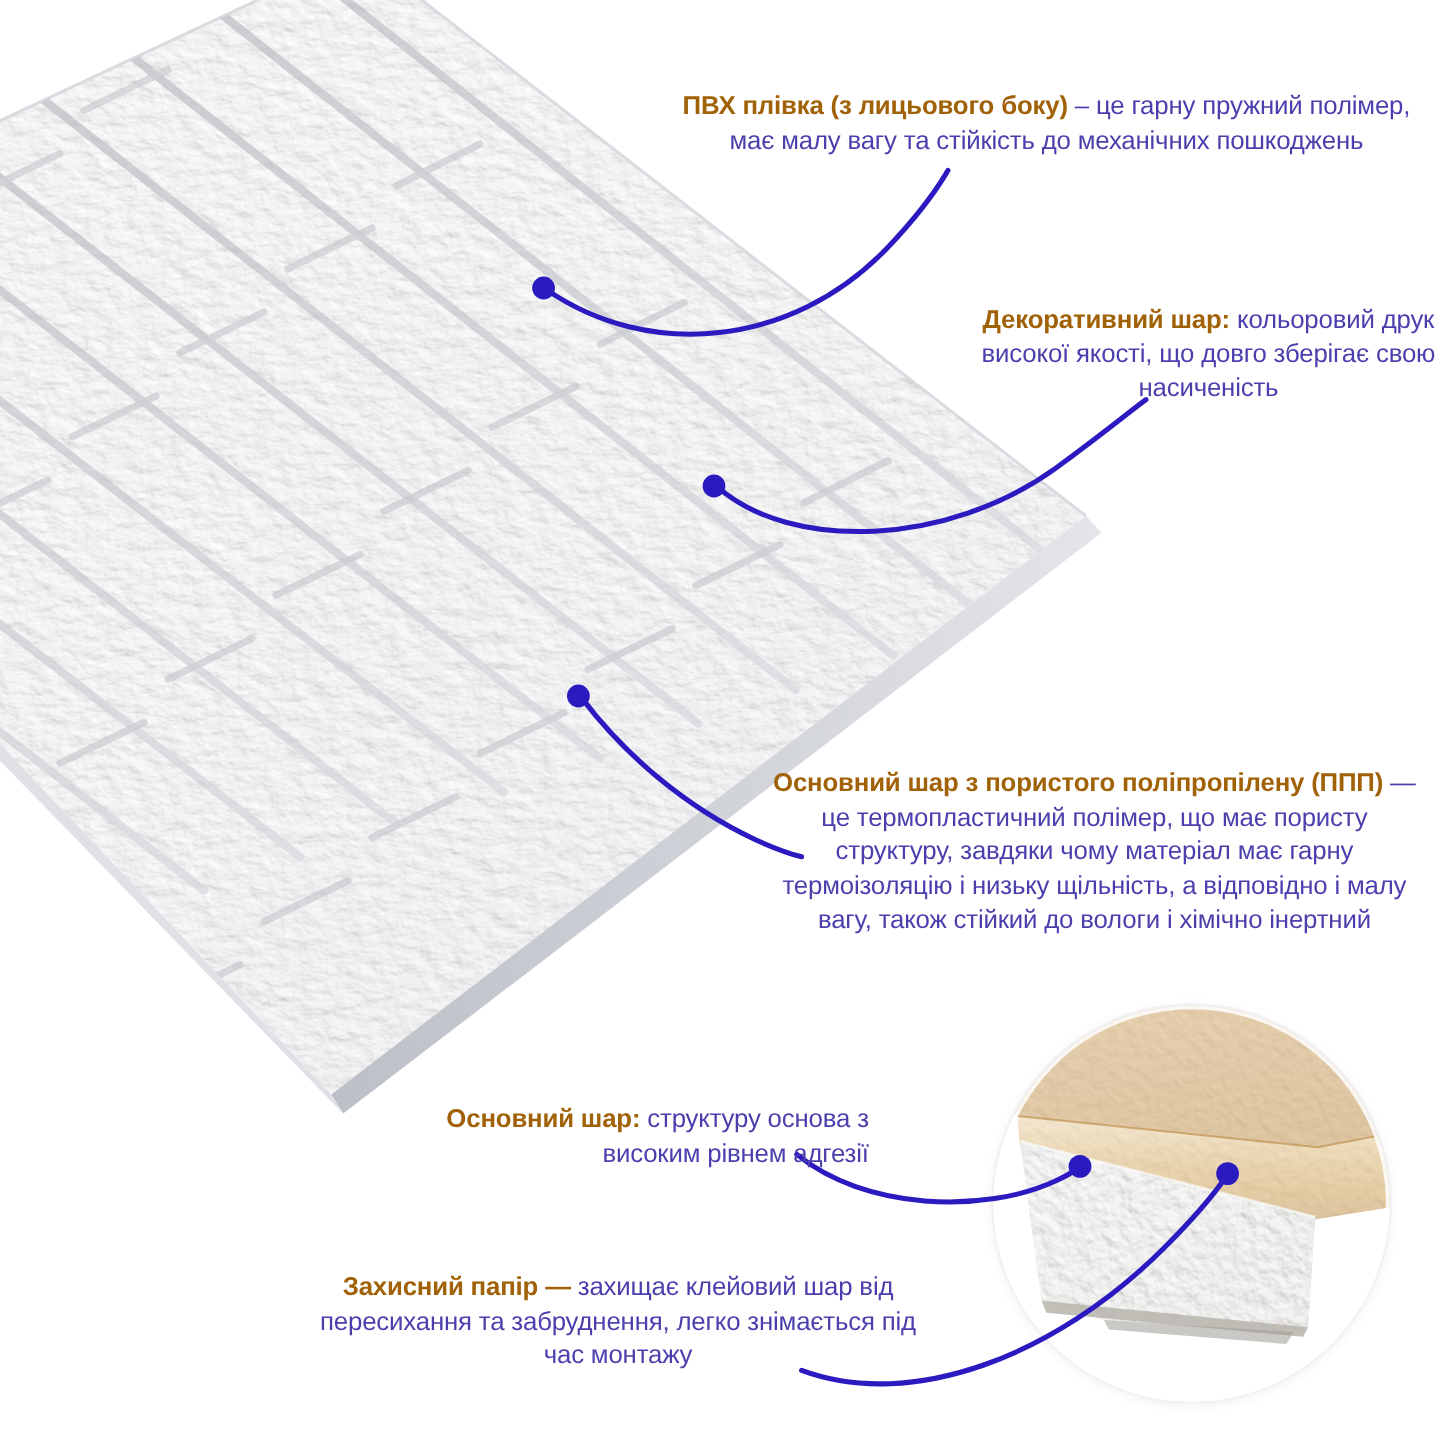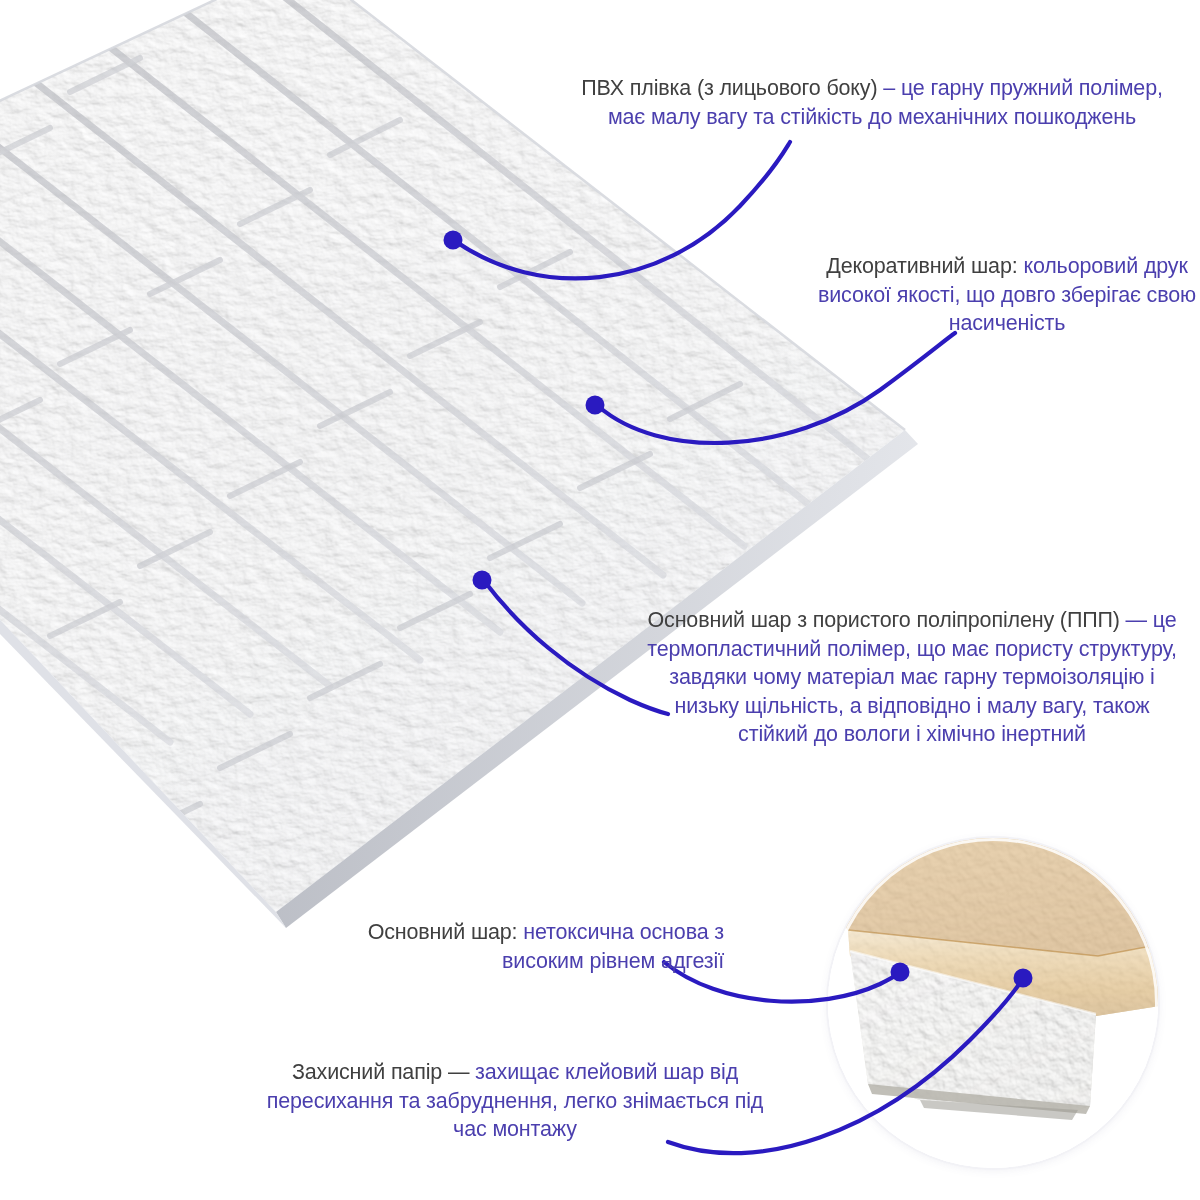--- a/index.html
+++ b/index.html
@@ -52,29 +52,29 @@
 
   
   .callout {
     position: absolute;
     color: #4b3fae;
     font-size: 21.5px;
     line-height: 1.33;
     letter-spacing: -0.15px;
   }
   .callout b {
-    color: #404040;
-    font-weight: normal;
+    color: #a16207;
+    font-weight: bold;
   }
   .ta-center { text-align: center; }
   .ta-right  { text-align: right; }
 
   #callout-pvc        { left: 560px; top: 74px;   width: 624px; }
   #callout-decor      { left: 798px; top: 252px;  width: 418px; }
-  #callout-base       { left: 640px; top: 606px;  width: 544px; }
+  #callout-base       { left: 640px; top: 638px;  width: 544px; }
   #callout-adhesive   { left: 300px; top: 918px;  width: 424px; }
   #callout-paper      { left: 248px; top: 1058px; width: 534px; }
 </style>
 </head>
 <body>
 
 <div id="stage">
 
   <svg id="panel-art" viewBox="0 0 1200 1200" aria-hidden="true">
     <defs>
@@ -276,20 +276,20 @@
 
   <div class="callout ta-center" id="callout-decor">
     <b>Декоративний шар:</b><span> кольоровий друк високої якості, що довго зберігає свою насиченість</span>
   </div>
 
   <div class="callout ta-center" id="callout-base">
     <b>Основний шар з пористого поліпропілену (ППП)</b><span> — це термопластичний полімер, що має пористу структуру, завдяки чому матеріал має гарну термоізоляцію і низьку щільність, а відповідно і малу вагу, також стійкий до вологи і хімічно інертний</span>
   </div>
 
   <div class="callout ta-right" id="callout-adhesive">
-    <b>Основний шар:</b><span> нетоксична основа з високим рівнем адгезії</span>
+    <b>Основний шар:</b><span> структуру основа з високим рівнем адгезії</span>
   </div>
 
   <div class="callout ta-center" id="callout-paper">
     <b>Захисний папір —</b><span> захищає клейовий шар від пересихання та забруднення, легко знімається під час монтажу</span>
   </div>
 
 </div>
 
 </body></html>

